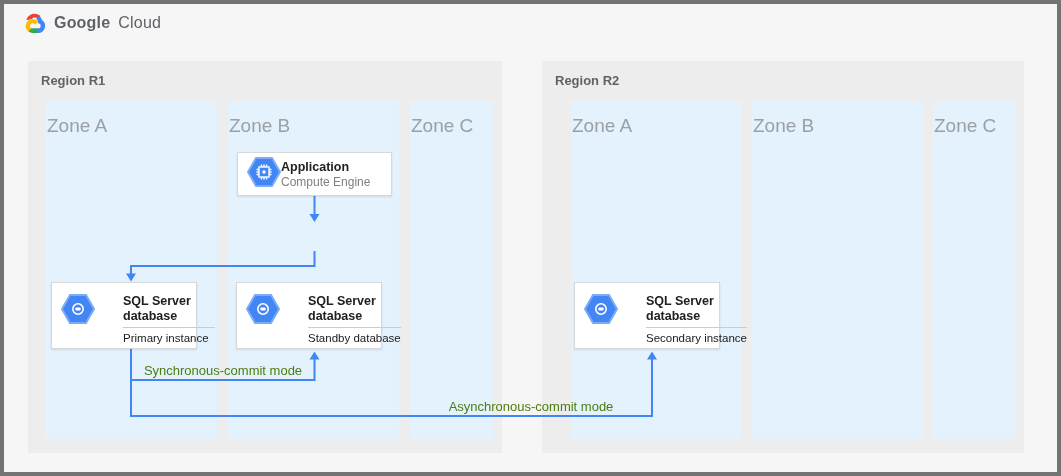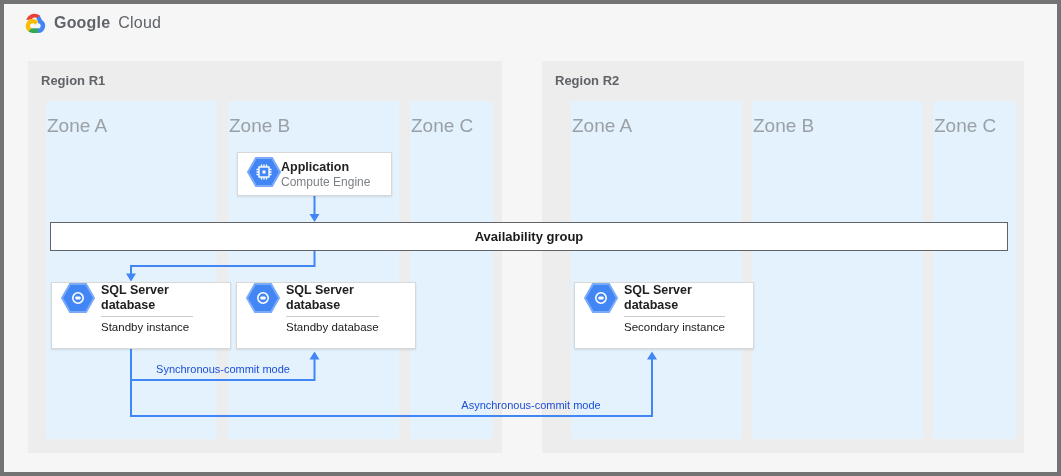--- a/index.html
+++ b/index.html
@@ -20,35 +20,35 @@
   .zone{position:absolute;top:97px;height:338px;background:#e3f2fd;}
   .zone-label{position:absolute;left:1px;top:14px;font-size:19px;color:#9aa0a6;}
   
   .card{
     position:absolute;background:#fff;border:1px solid #d8d8d8;box-sizing:border-box;
     box-shadow:0 1px 2px rgba(0,0,0,.10);
   }
   .app-card{left:233px;top:148px;width:155px;height:44px;display:flex;align-items:center;padding-left:9px;}
   .app-title{font-size:12.5px;font-weight:bold;color:#212121;line-height:15px;}
   .app-subtitle{font-size:12px;color:#7d8085;line-height:14px;}
-  .sql-card{top:278px;width:180px;height:67px;display:flex;padding:0 10px 0 9px;gap:6px;}
+  .sql-card{top:278px;width:146px;height:67px;display:flex;padding:11px 10px 0 9px;gap:28px;}
   .sql-title{font-size:12.5px;font-weight:bold;color:#212121;line-height:15px;width:92px;}
   .sql-divider{height:1px;background:#c9cdd1;margin:3px 0 4px 0;}
   .sql-instance{font-size:11.5px;color:#202124;white-space:nowrap;}
   .hex-icon{flex:0 0 auto;}
   
   .avail-bar{
     position:absolute;left:46px;top:218px;width:958px;height:29px;background:#fff;
     border:1.5px solid #5f6368;box-sizing:border-box;
     display:flex;align-items:center;justify-content:center;
     font-size:13px;font-weight:bold;color:#1b1b1b;
   }
   
   .connectors{position:absolute;left:0;top:0;pointer-events:none;}
-  .flow-label{position:absolute;font-size:11px;color:#1d4ed8;text-align:center;white-space:nowrap;}
+  .flow-label{position:absolute;font-size:13px;color:#4d7c0f;text-align:center;white-space:nowrap;}
   .sync-label{left:129px;top:359px;width:180px;}
   .async-label{left:437px;top:395px;width:180px;}
 </style>
 </head>
 <body>
 
 <div class="canvas">
 
   <div class="logo">
     <svg width="23" height="22" viewBox="0 0 24 24">
@@ -96,23 +96,20 @@
       <path d="M127,376 H310.5 V355"></path>
     </g>
     <g fill="#4285f4" stroke="none">
       <polygon points="305.5,210 315.5,210 310.5,218"></polygon>
       <polygon points="122,269.5 132,269.5 127,277.5"></polygon>
       <polygon points="305.5,355.5 315.5,355.5 310.5,347.5"></polygon>
       <polygon points="643,355.5 653,355.5 648,347.5"></polygon>
     </g>
   </svg>
 
-  <div class="avail-bar">
-    <span>Availability group</span>
-  </div>
 
   <div class="card app-card">
     <span class="hex-icon">
       <svg width="34" height="30" viewBox="0 0 34 30">
         <polygon points="9,1 25,1 33,15 25,29 9,29 1,15" fill="#4285f4" stroke="#7baaf7" stroke-width="2"></polygon>
         <g stroke="#ffffff" stroke-width="1.4" fill="none">
           <rect x="12" y="10" width="10" height="10"></rect>
           <path d="M14.5,10 V7.5 M17,10 V7.5 M19.5,10 V7.5"></path>
           <path d="M14.5,20 V22.5 M17,20 V22.5 M19.5,20 V22.5"></path>
           <path d="M12,12.5 H9.5 M12,15 H9.5 M12,17.5 H9.5"></path>
@@ -131,21 +128,21 @@
     <span class="hex-icon">
       <svg width="34" height="30" viewBox="0 0 34 30">
         <polygon points="9,1 25,1 33,15 25,29 9,29 1,15" fill="#4285f4" stroke="#7baaf7" stroke-width="2"></polygon>
         <circle cx="17" cy="15" r="5.2" fill="none" stroke="#ffffff" stroke-width="1.6"></circle>
         <polygon points="15,13.4 19,13.4 20,15 19,16.6 15,16.6 14,15" fill="#ffffff"></polygon>
       </svg>
     </span>
     <div>
       <div class="sql-title">SQL Server database</div>
       <div class="sql-divider"></div>
-      <div class="sql-instance">Standby instance</div>
+      <div class="sql-instance">Primary instance</div>
     </div>
   </div>
 
   <div class="card sql-card" style="left:232px;">
     <span class="hex-icon">
       <svg width="34" height="30" viewBox="0 0 34 30">
         <polygon points="9,1 25,1 33,15 25,29 9,29 1,15" fill="#4285f4" stroke="#7baaf7" stroke-width="2"></polygon>
         <circle cx="17" cy="15" r="5.2" fill="none" stroke="#ffffff" stroke-width="1.6"></circle>
         <polygon points="15,13.4 19,13.4 20,15 19,16.6 15,16.6 14,15" fill="#ffffff"></polygon>
       </svg>

